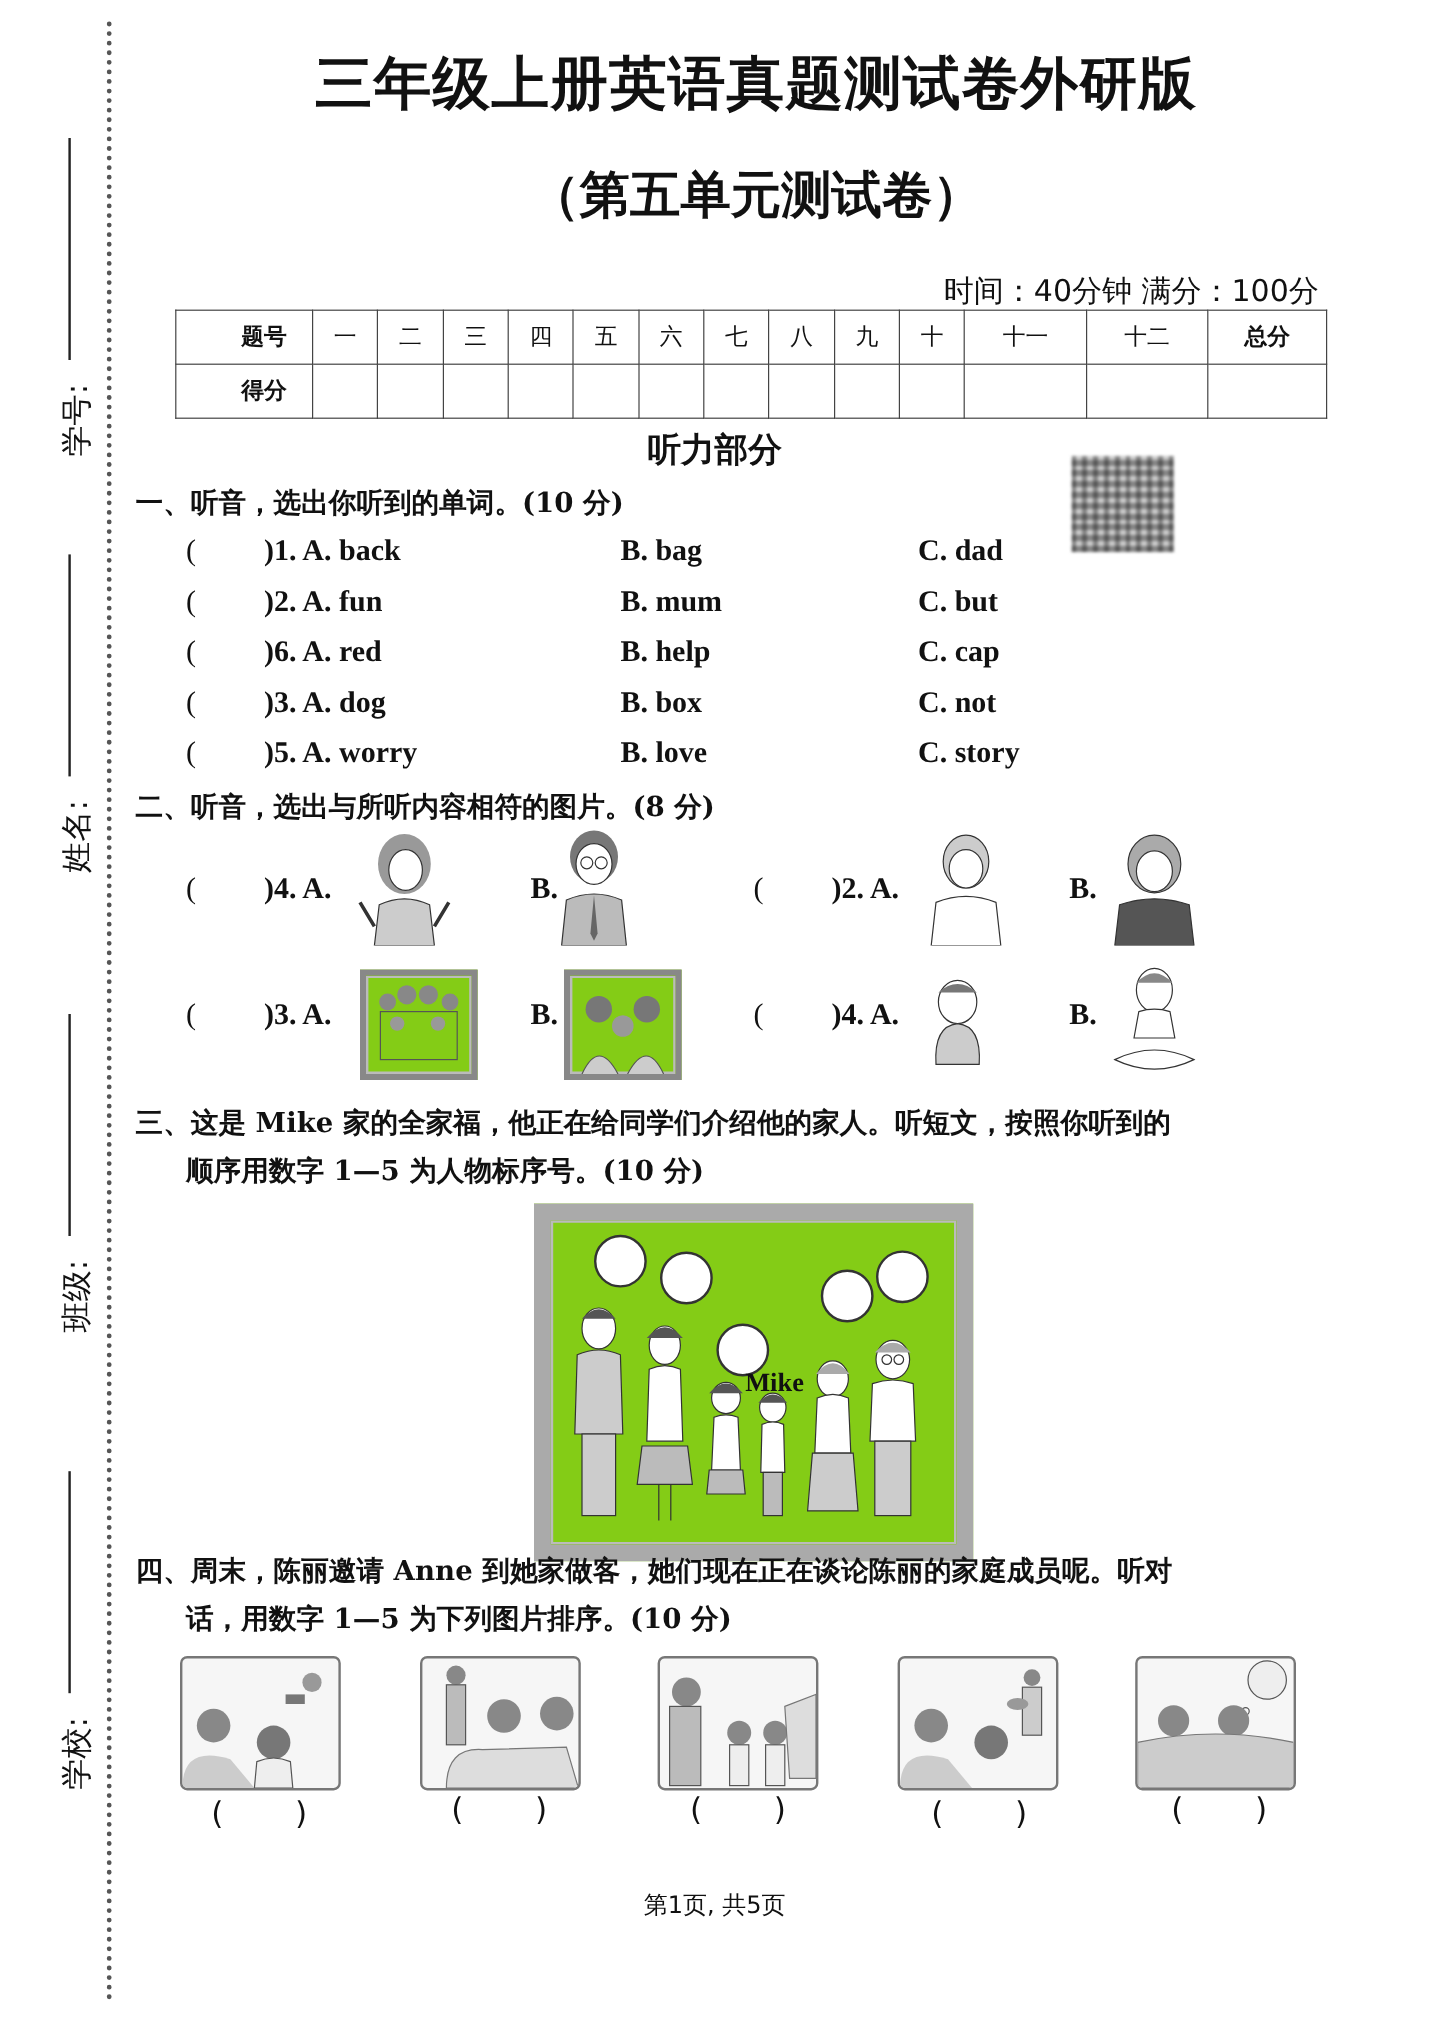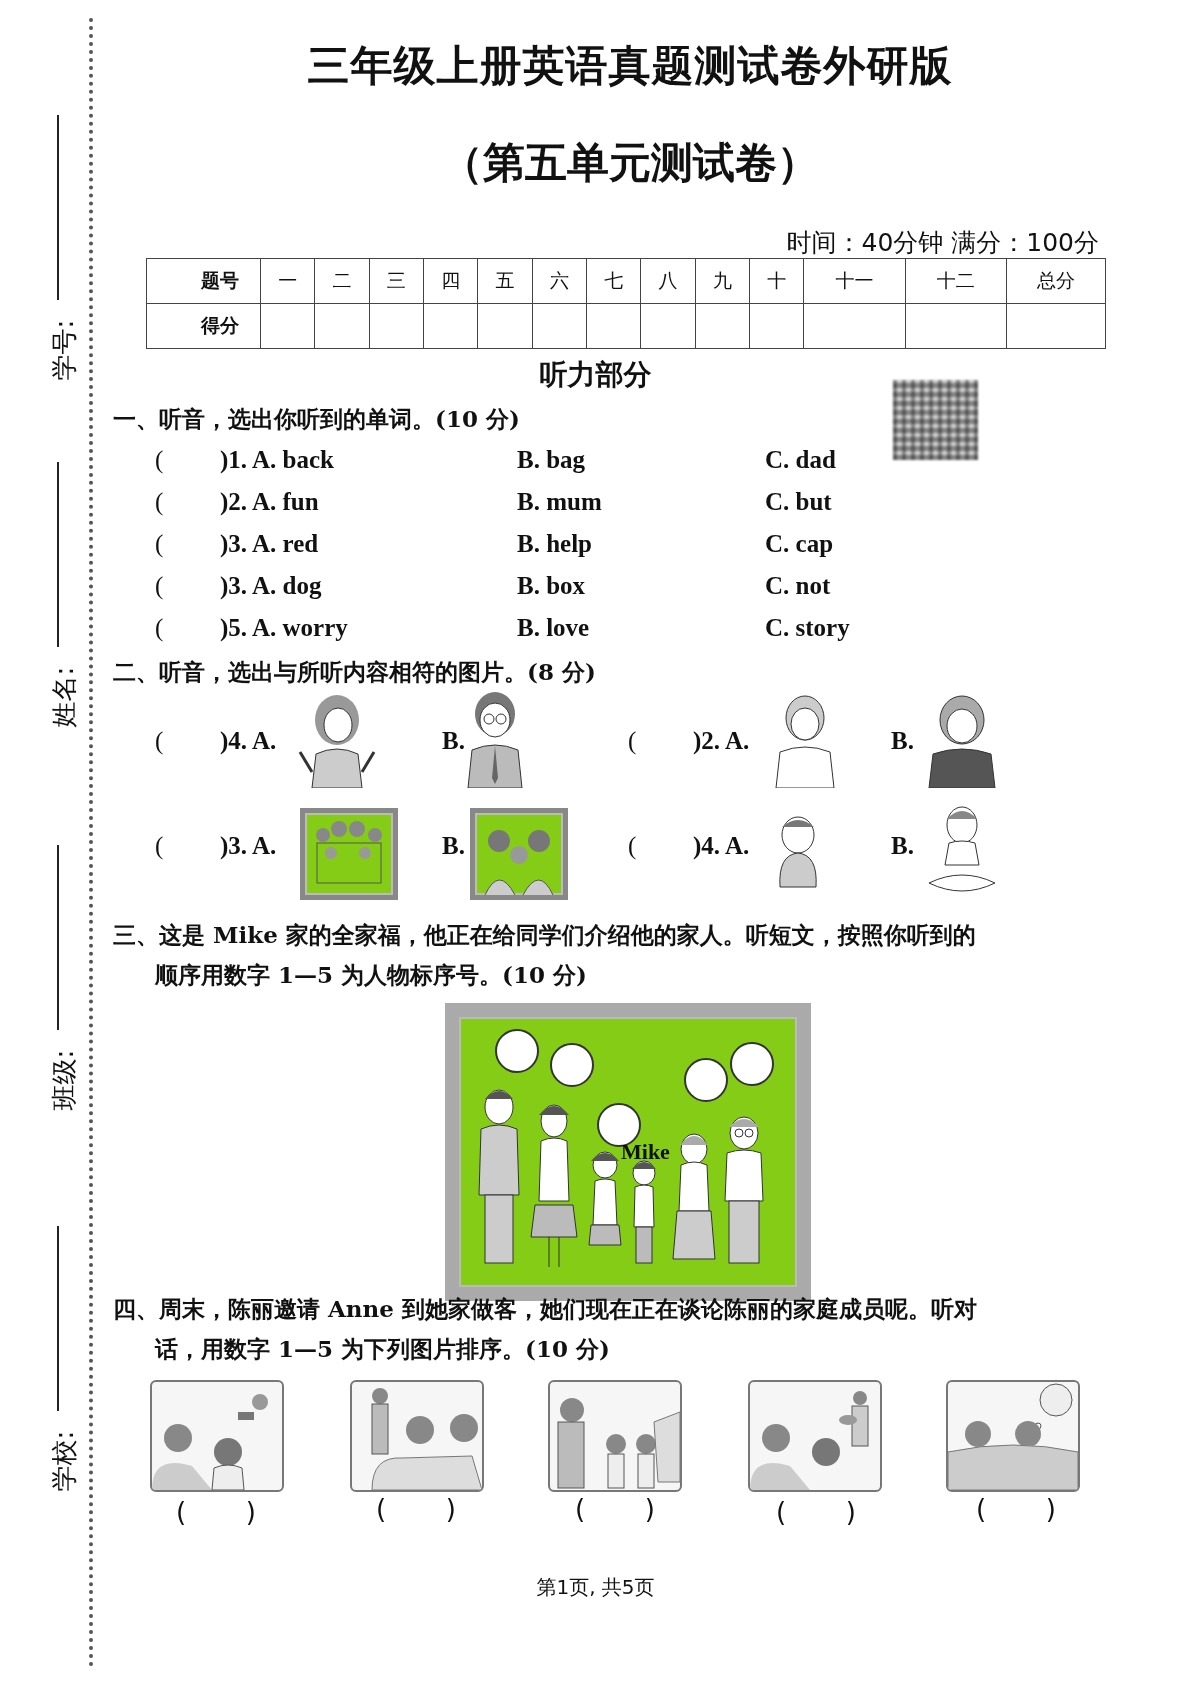--- a/index.html
+++ b/index.html
@@ -7,29 +7,29 @@
          font-family:"DejaVu Sans", "Liberation Sans", sans-serif; color:#111; }
   
   .dotline { position:absolute; left:89px; top:18px; width:0; height:1650px;
              border-left:4px dotted #555; }
   .vfield { position:absolute; left:20px; width:60px; }
   .vfield .rule { position:absolute; left:37px; width:2px; background:#222; }
   .vfield .vlabel { position:absolute; left:14px; font-size:26px; transform:rotate(-90deg);
                     transform-origin:center; white-space:nowrap; width:60px; text-align:center; }
   
   .title { position:absolute; left:130px; top:38px; width:1000px; text-align:center;
-           font-size:42px; font-weight:bold; letter-spacing:1px; }
+           font-size:48px; font-weight:bold; letter-spacing:1px; }
   .subtitle { position:absolute; left:130px; top:135px; width:1000px; text-align:center;
               font-size:42px; font-weight:bold; }
   .meta { position:absolute; right:92px; top:226px; font-size:25px; }
   
   table.score { position:absolute; left:146px; top:258px; width:960px; border-collapse:collapse; }
   table.score td { border:1.5px solid #444; height:42px; text-align:center; font-size:19px; }
   table.score td.hd { width:78px; font-weight:bold;padding-left:34px; }
-  table.score td.tot { width:96px; font-weight:normal; }
+  table.score td.tot { width:96px; font-weight:bold; }
   .section-head { position:absolute; left:0; top:356px; width:1191px; text-align:center;
                   font-size:28px; font-weight:bold; }
   .qr { position:absolute; left:893px; top:380px; width:85px; height:80px;
         background:
           repeating-linear-gradient(90deg, rgba(0,0,0,.35) 0 4px, transparent 4px 9px),
           repeating-linear-gradient(0deg, rgba(0,0,0,.35) 0 5px, transparent 5px 9px),
           #ccc; filter:blur(1.2px); }
   .q-title { position:absolute; left:113px; font-size:23px; font-weight:bold;
              font-family:"DejaVu Serif", "Liberation Serif", serif; white-space:nowrap; }
   .serif { font-family:"Liberation Serif", "DejaVu Serif", serif; }
@@ -126,21 +126,21 @@
   <span class="optC">C. dad</span>
 </div>
 <div class="row1 serif" style="top:488px;">
   <span class="paren-open">(</span>
   <span class="num">)2. A. fun</span>
   <span class="optB">B. mum</span>
   <span class="optC">C. but</span>
 </div>
 <div class="row1 serif" style="top:530px;">
   <span class="paren-open">(</span>
-  <span class="num">)3. A. red</span>
+  <span class="num">)6. A. red</span>
   <span class="optB">B. help</span>
   <span class="optC">C. cap</span>
 </div>
 <div class="row1 serif" style="top:572px;">
   <span class="paren-open">(</span>
   <span class="num">)3. A. dog</span>
   <span class="optB">B. box</span>
   <span class="optC">C. not</span>
 </div>
 <div class="row1 serif" style="top:614px;">

